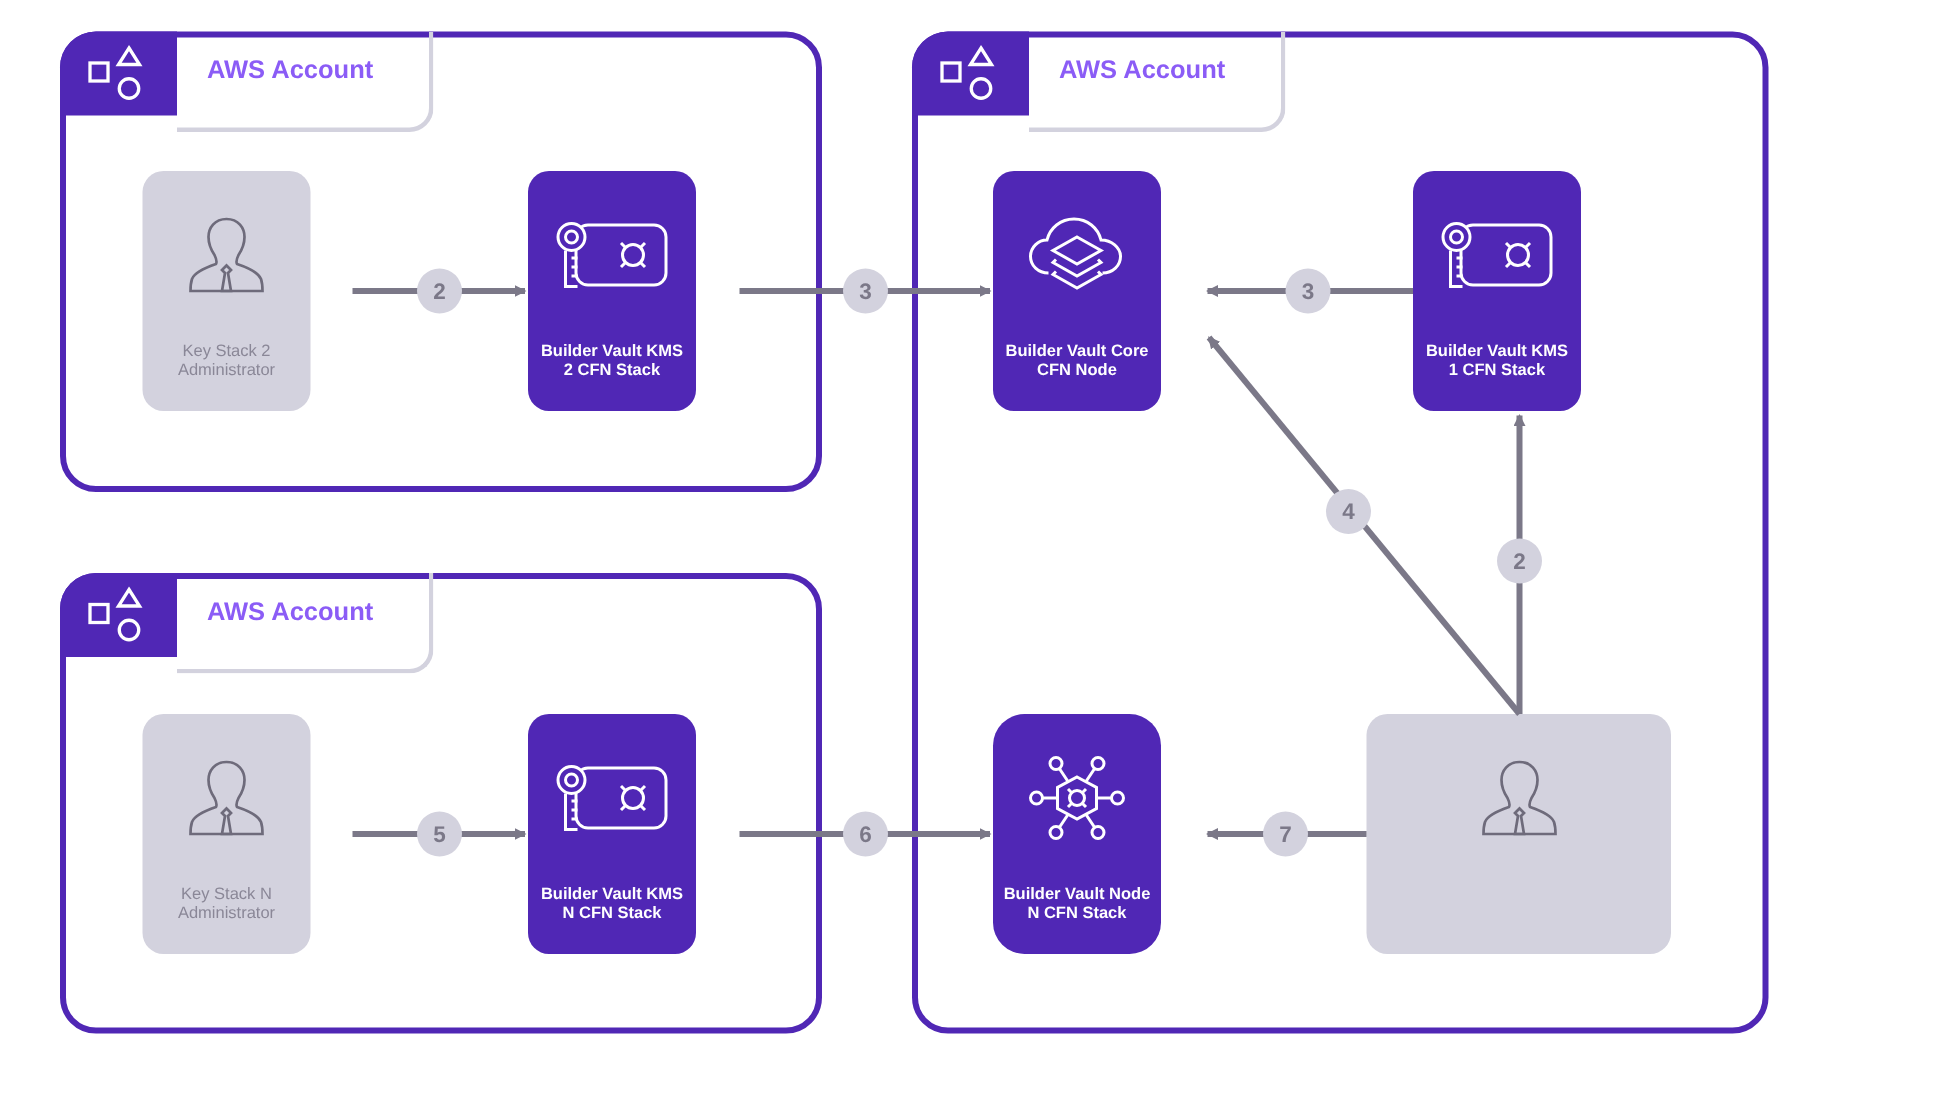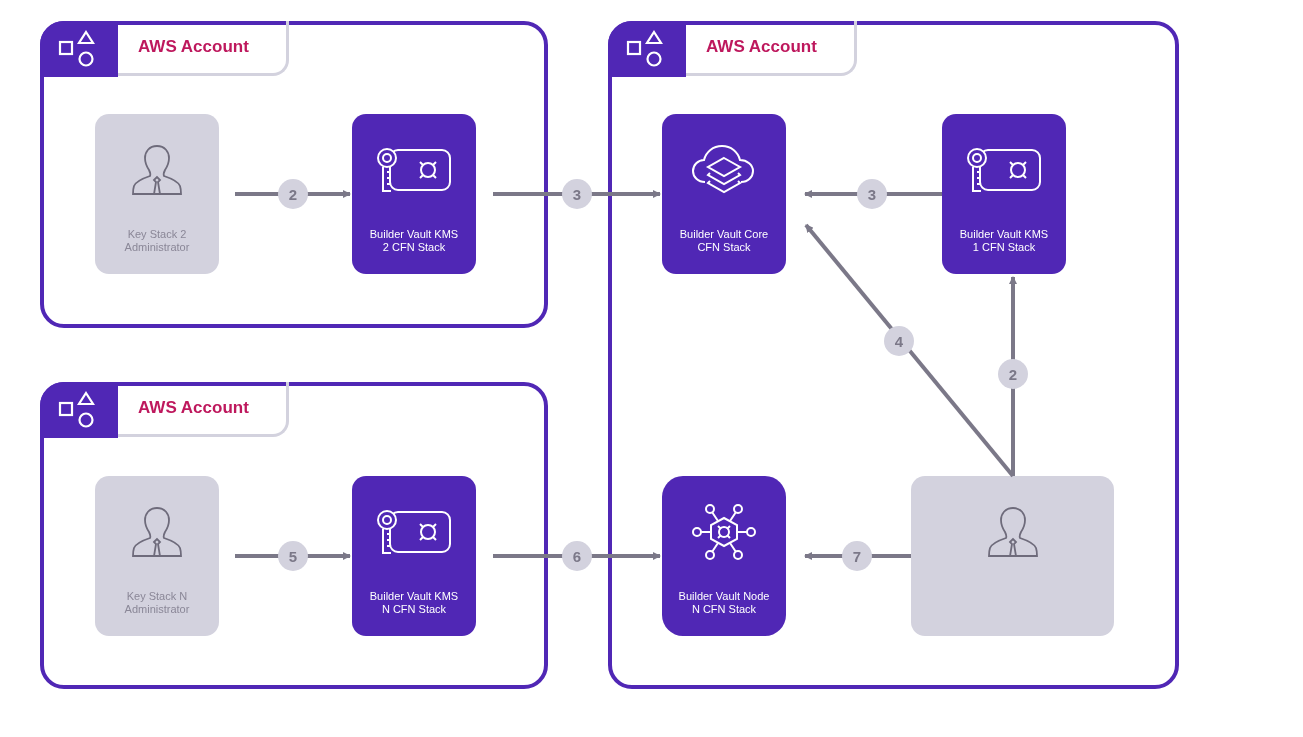--- a/index.html
+++ b/index.html
@@ -1,25 +1,25 @@
 <!DOCTYPE html>
 <html><head>
 <meta charset="utf-8">
 <style>
   html,body{margin:0;padding:0;background:#ffffff;}
   body{width:1303px;height:737px;position:relative;overflow:hidden;font-family:"Liberation Sans",sans-serif;}
   .account{position:absolute;border:4px solid #5027b5;border-radius:24px;box-sizing:border-box;background:#fff;}
   .acc-tab{position:absolute;left:-4px;top:-4px;height:56px;display:flex;}
   .acc-icon{width:78px;height:56px;background:#5027b5;border-top-left-radius:24px;display:flex;align-items:center;justify-content:center;}
-  .acc-label{height:52px;padding:0 30px 0 20px;width:118px;border-right:3px solid #d3d2de;border-bottom:3px solid #d3d2de;border-bottom-right-radius:16px;display:flex;align-items:center;font-weight:bold;font-size:17px;color:#be185d;}
-  .node{position:absolute;width:124px;height:160px;border-radius:14px;box-sizing:border-box;display:flex;flex-direction:column;align-items:center;}
+  .acc-label{height:52px;padding:0 30px 12px 20px;width:118px;border-right:3px solid #d3d2de;border-bottom:3px solid #d3d2de;border-bottom-right-radius:16px;display:flex;align-items:center;font-weight:bold;font-size:17px;color:#8b5cf6;}
+  .node{position:absolute;width:112px;height:160px;border-radius:14px;box-sizing:border-box;display:flex;flex-direction:column;align-items:center;}
   .node.purple{background:#5027b5;color:#fff;}
   .node.grey{background:#d3d2de;color:#8a8797;}
   .node .ico{margin-top:26px;height:60px;display:flex;align-items:center;justify-content:center;}
-  .node .lbl{margin-top:28px;font-size:11px;font-weight:normal;text-align:center;line-height:13px;white-space:pre-line;}
+  .node .lbl{margin-top:28px;font-size:11px;font-weight:bold;text-align:center;line-height:13px;white-space:pre-line;}
   .node.grey .lbl{font-weight:normal;}
   svg.arrows{position:absolute;left:0;top:0;width:1303px;height:737px;pointer-events:none;}
   .badge{position:absolute;width:30px;height:30px;border-radius:50%;background:#d3d2de;color:#7b7888;font-weight:bold;font-size:15px;display:flex;align-items:center;justify-content:center;transform:translate(-50%,-50%);}
 </style>
 </head>
 <body>
 
 <div class="account" style="left:40px;top:21px;width:508px;height:307px;">
   <div class="acc-tab">
     <div class="acc-icon">
@@ -118,21 +118,21 @@
       <svg width="70" height="60" viewBox="0 0 70 60">
         <g fill="none" stroke="#fff" stroke-width="2">
           <path d="M16 42c-7 0-12-5-12-11s5-11 11-11c2-8 9-14 18-14 9 0 16 6 18 14 7 0 13 5 13 11s-5 11-12 11"></path>
           <path d="M35 18l16 9-16 9-16-9z" fill="#5027b5"></path>
           <path d="M21 33l-2 2 16 9 16-9-2-2"></path>
           <path d="M21 41l-2 2 16 9 16-9-2-2"></path>
         </g>
       </svg>
     </div>
   <div class="lbl">Builder Vault Core
-CFN Stack</div>
+CFN Node</div>
 </div>
 <div class="node purple" style="left:942px;top:114px;">
   <div class="ico">
       <svg width="80" height="60" viewBox="0 0 80 60">
         <g fill="none" stroke="#fff" stroke-width="2">
           <rect x="16" y="10" width="60" height="40" rx="8"></rect>
           <circle cx="13" cy="18" r="9" fill="#5027b5"></circle>
           <circle cx="13" cy="18" r="4"></circle>
           <path d="M9 27v24h8M17 32h-4M17 38h-4M17 44h-4"></path>
           <circle cx="54" cy="30" r="7"></circle>

